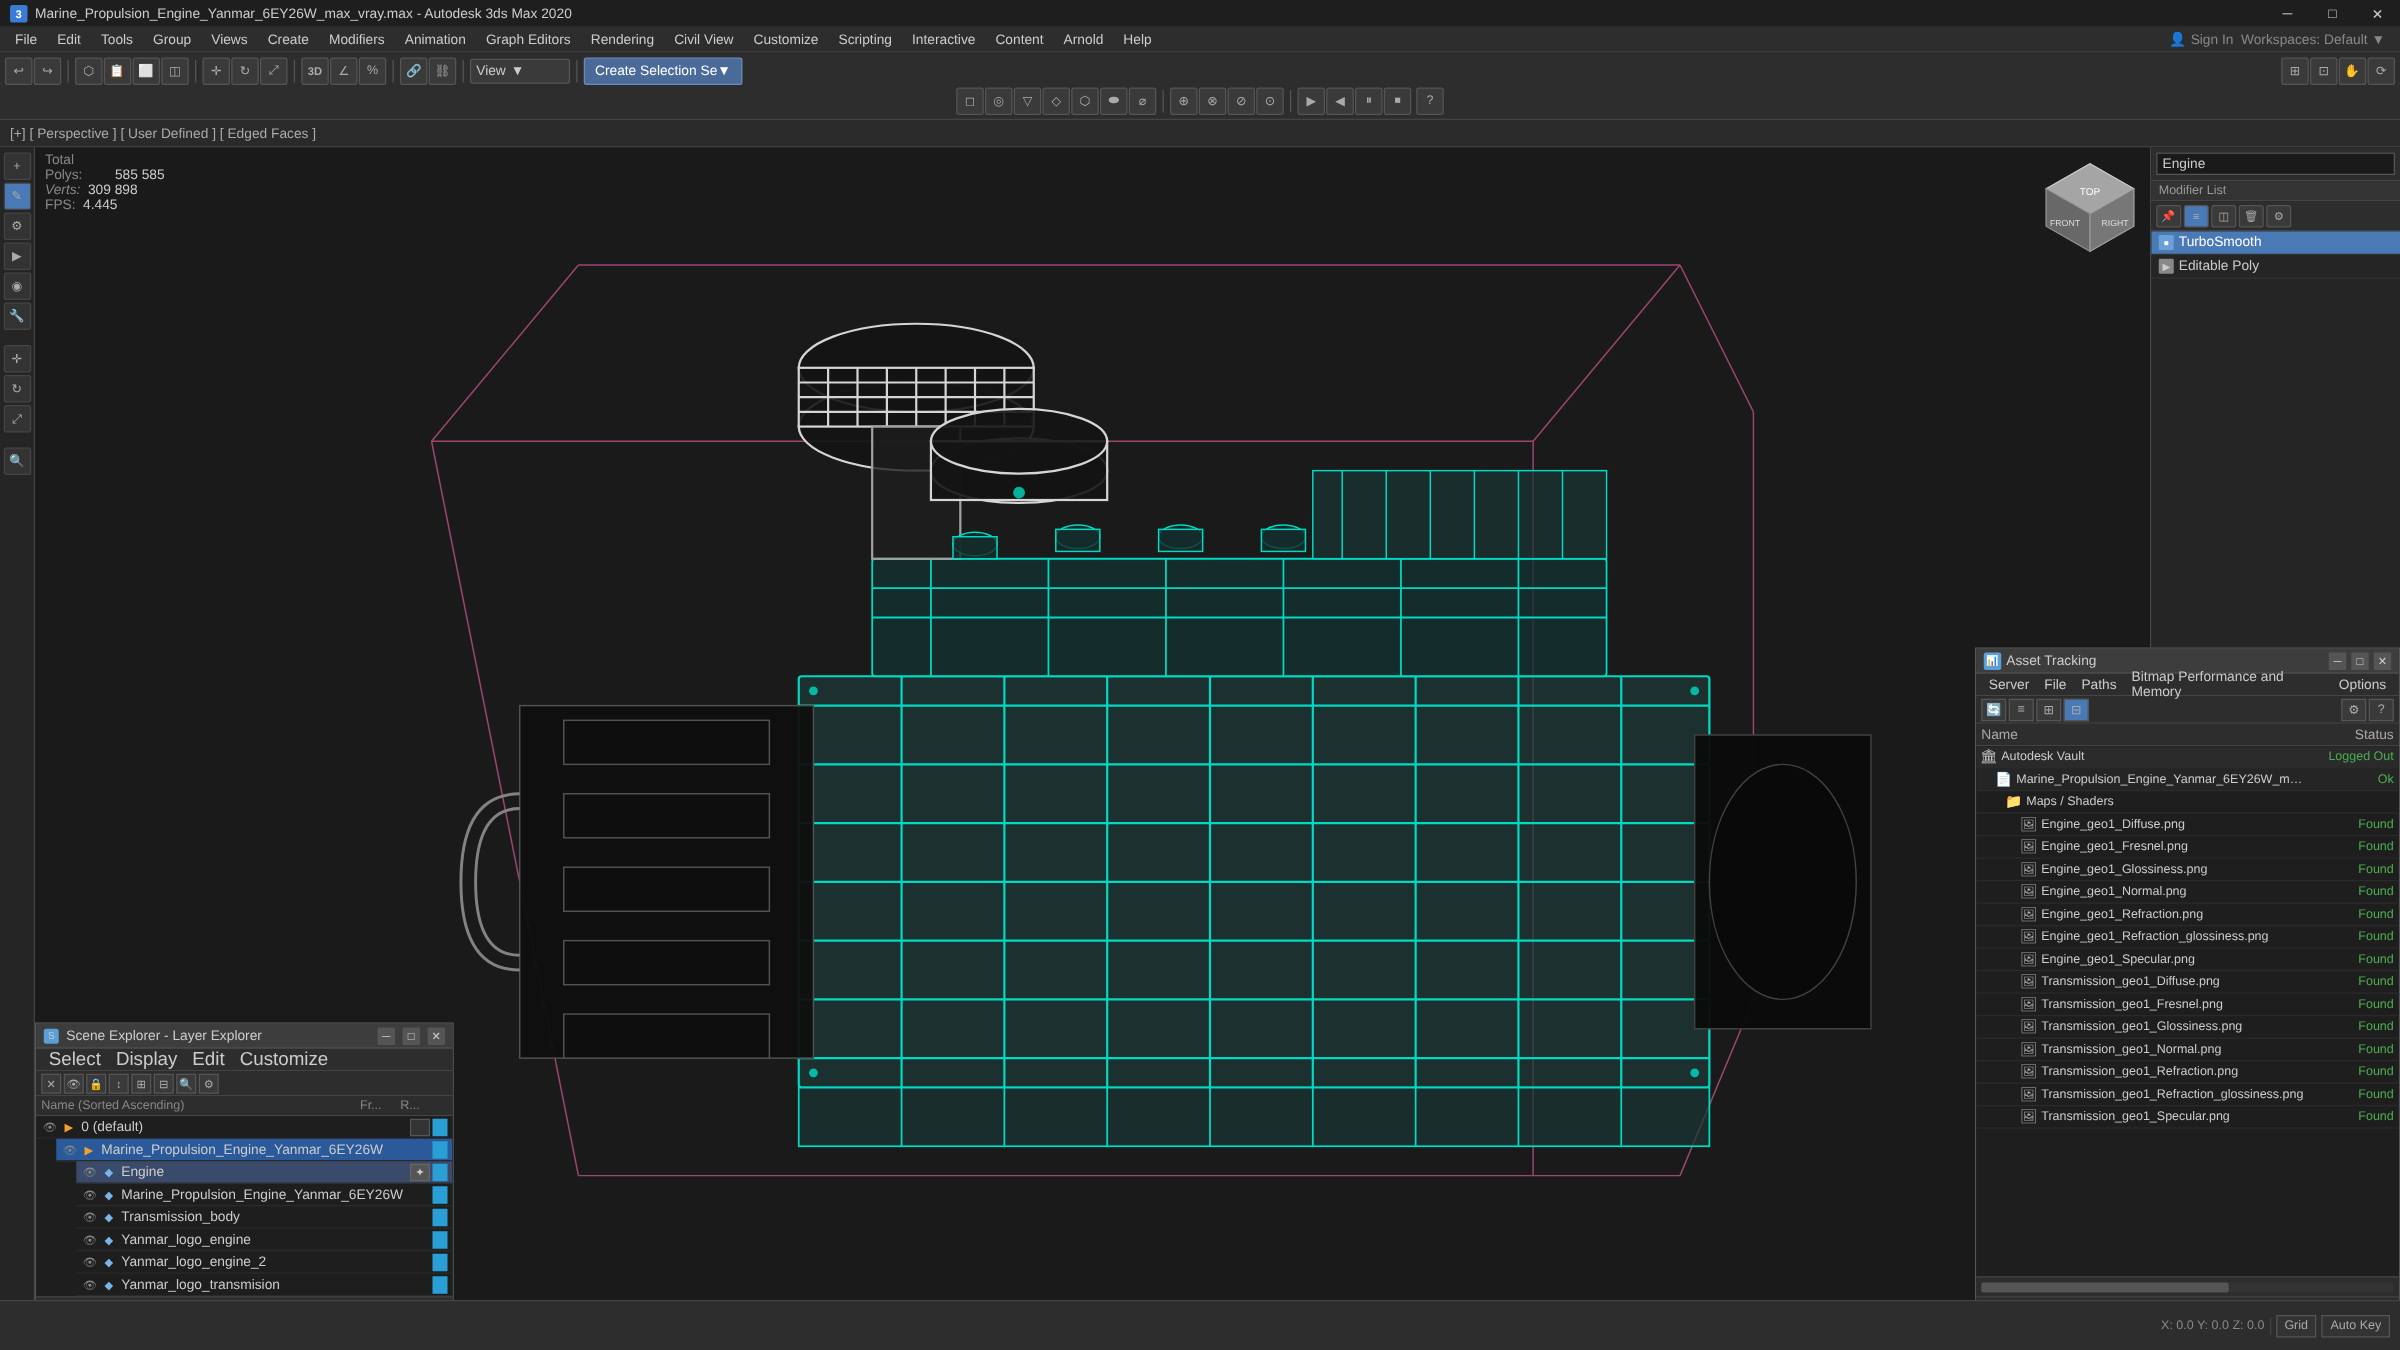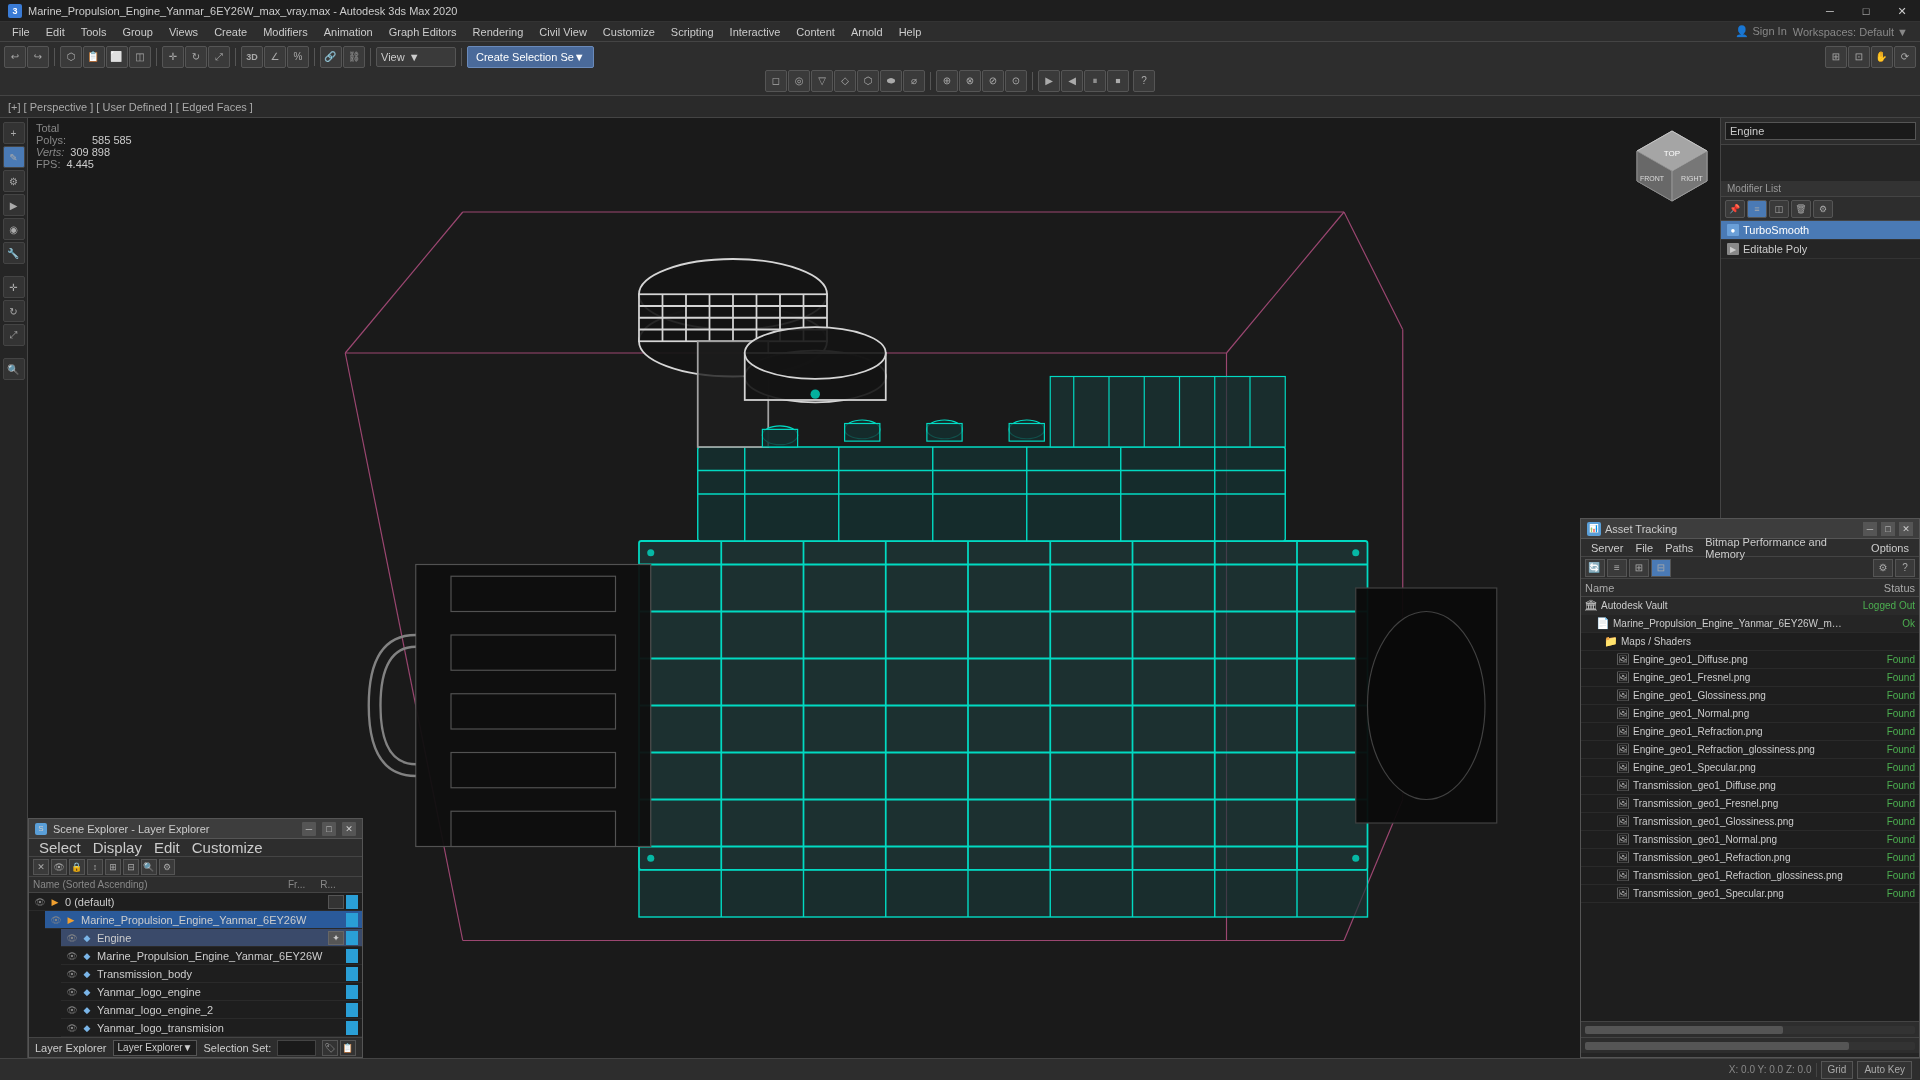--- a/index.html
+++ b/index.html
@@ -141,21 +141,20 @@
       border-left: 1px solid #444;
       display: flex;
       flex-direction: column;
     }
     .panel-section-title {
       background: #333;
       padding: 2px 6px;
       font-size: 10px;
       color: #999;
       border-bottom: 1px solid #444;
-      margin-top: 36px;
     }
     .modifier-list {
       flex: 1;
       overflow-y: auto;
     }
     .modifier-item {
       display: flex; align-items: center;
       padding: 3px 6px;
       font-size: 11px;
       cursor: pointer;
@@ -1197,21 +1196,21 @@
     </div>
   </div>
 
   <div style="height:16px; background:#2d2d2d; border-top:1px solid #444; display:flex; align-items:center; padding:0 4px;">
     <div style="flex:1; height:8px; background:#333; border-radius:2px;">
       <div style="width:80%; height:100%; background:#555; border-radius:2px;"></div>
     </div>
   </div>
 </div>
 
-<div id="status-bar" style="position:fixed;bottom:0;left:0;right:0;height:22px;background:#2d2d2d;border-top:1px solid #444;display:flex;align-items:center;padding:0 8px;font-size:11px;color:#888;z-index:200;">
+<div id="status-bar" style="position:fixed;bottom:0;left:0;right:0;height:40px;background:#2d2d2d;border-top:1px solid #444;display:flex;align-items:center;padding:0 8px;font-size:11px;color:#888;z-index:200;">
   <span></span>
   <div style="flex:1;"></div>
   <div style="display:flex;align-items:center;gap:4px;">
     <span style="color:#888;font-size:10px;">X: 0.0  Y: 0.0  Z: 0.0</span>
     <div style="width:1px;height:14px;background:#444;"></div>
     <button style="height:18px;padding:0 6px;background:#333;border:1px solid #555;color:#aaa;font-size:10px;cursor:pointer;">Grid</button>
     <button style="height:18px;padding:0 6px;background:#333;border:1px solid #555;color:#aaa;font-size:10px;cursor:pointer;">Auto Key</button>
   </div>
 </div>
 

